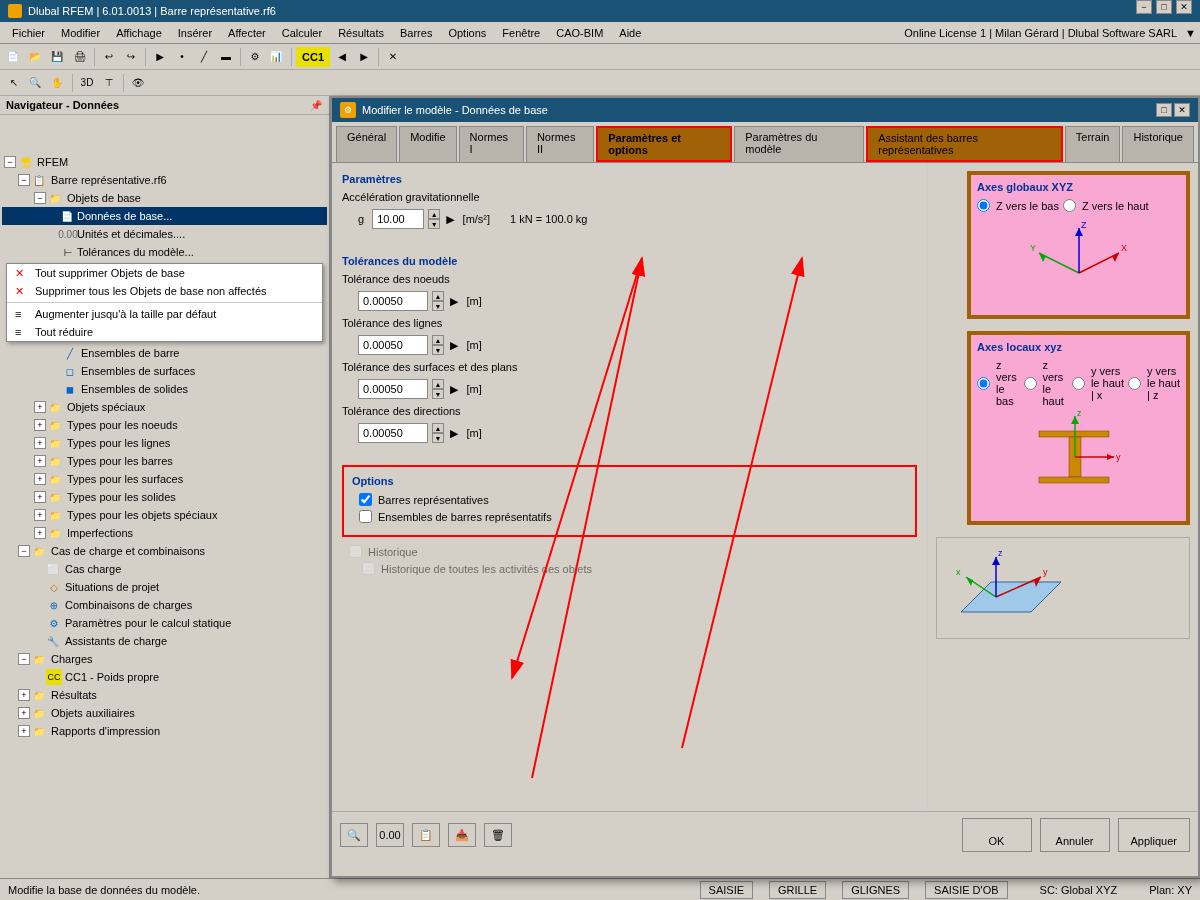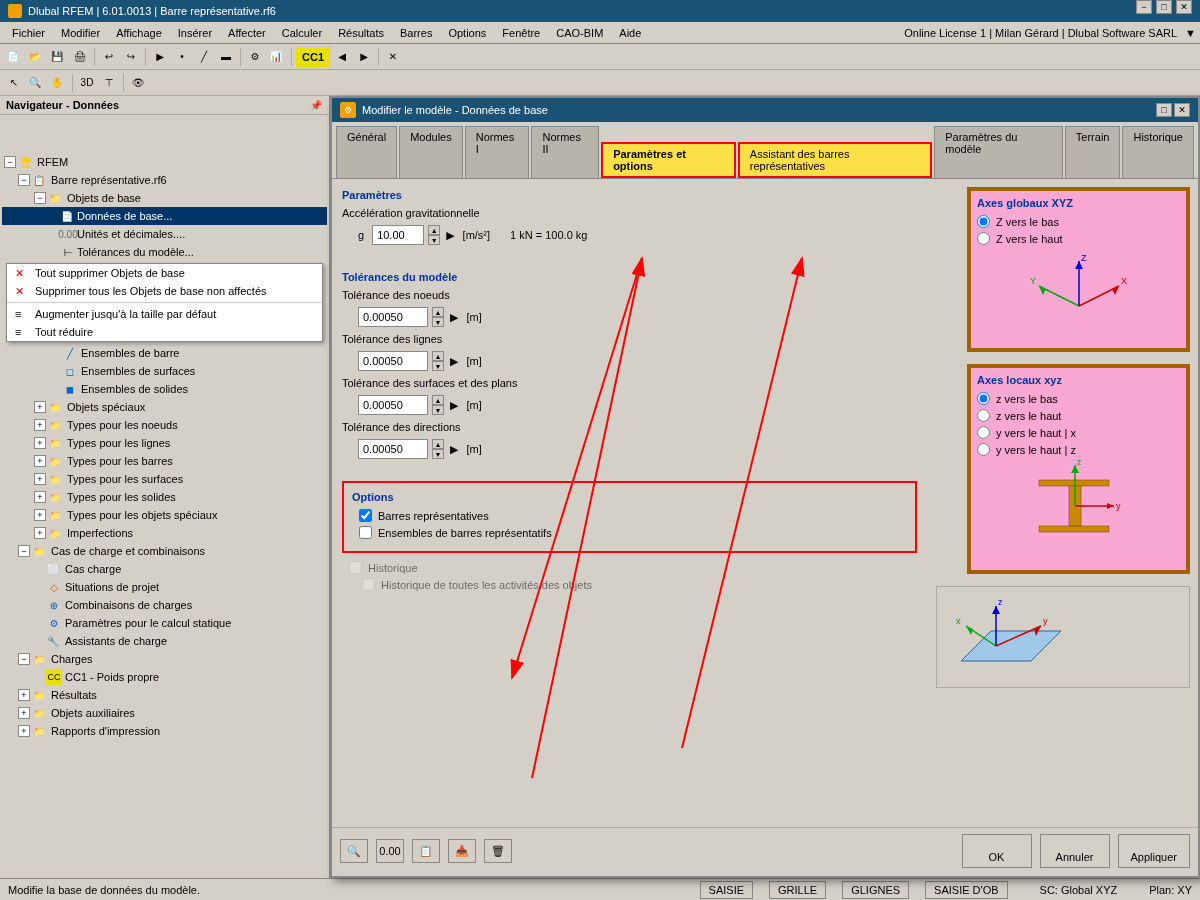--- a/index.html
+++ b/index.html
@@ -36,31 +36,31 @@
     .dialog { position: absolute; top: 0; left: 10px; right: 0; bottom: 0; background: #d4d0c8; border: 2px solid #888; box-shadow: 4px 4px 8px rgba(0,0,0,0.4); }
     .dialog-title { background: #1a5276; color: white; height: 24px; display: flex; align-items: center; padding: 0 8px; justify-content: space-between; }
     .dialog-title-icon { width: 16px; height: 16px; background: #f0a000; border-radius: 2px; display: flex; align-items: center; justify-content: center; font-size: 9px; margin-right: 6px; }
     .dialog-controls { display: flex; gap: 2px; }
     .dialog-btn { width: 16px; height: 14px; background: #d4d0c8; border: 1px solid #888; font-size: 9px; display: flex; align-items: center; justify-content: center; cursor: pointer; color: #000; }
 
     
     .tab-bar { display: flex; background: #d4d0c8; padding: 4px 4px 0; gap: 2px; border-bottom: 1px solid #888; }
     .tab { padding: 4px 10px; background: #b8b4ac; border: 1px solid #888; border-bottom: none; cursor: pointer; font-size: 11px; }
     .tab.active { background: #d4d0c8; border-bottom: 1px solid #d4d0c8; font-weight: bold; }
-    .tab.highlighted { border: 2px solid red; background: #fde047; margin-top: 16px; }
+    .tab.highlighted { border: 2px solid red; background: #a16207; }
 
     
     .section-title { color: #003399; font-weight: bold; margin-bottom: 6px; font-size: 11px; }
     .form-row { display: flex; align-items: center; margin-bottom: 6px; gap: 4px; }
     .form-input { height: 20px; border: 1px solid #888; background: white; padding: 0 4px; font-size: 11px; width: 70px; }
     .spin-btn { display: flex; flex-direction: column; }
     .spin-up, .spin-dn { width: 12px; height: 10px; background: #d4d0c8; border: 1px solid #888; font-size: 7px; display: flex; align-items: center; justify-content: center; cursor: pointer; }
 
     
-    .radio-group { display: flex; flex-direction: column; gap: 4px; }
+    .radio-group { display: flex; flex-direction: row; gap: 4px; }
     .radio-item { display: flex; align-items: center; gap: 6px; font-size: 11px; }
     .radio-item input[type=radio] { margin: 0; }
 
     
     .axes-panel { background: #f9a8d4; border: 4px solid #a16207; padding: 6px; margin-left: 31px; }
     .axes-title { font-weight: bold; font-size: 11px; margin-bottom: 6px; color: #003399; }
 
     
     .checkbox-item { display: flex; align-items: center; gap: 6px; font-size: 11px; margin-bottom: 4px; padding-left: 7px; }
     .checkbox-item input[type=checkbox] { margin: 0; }
@@ -332,26 +332,26 @@
           <span>Modifier le modèle - Données de base</span>
         </div>
         <div class="dialog-controls">
           <div class="dialog-btn">□</div>
           <div class="dialog-btn">✕</div>
         </div>
       </div>
 
       <div class="tab-bar">
         <div class="tab">Général</div>
-        <div class="tab">Modules</div>
+        <div class="tab">Modifie</div>
         <div class="tab">Normes I</div>
         <div class="tab">Normes II</div>
         <div class="tab active highlighted" style="border:2px solid red;">Paramètres et options</div>
+        <div class="tab">Paramètres du modèle</div>
         <div class="tab highlighted" style="border:2px solid red;">Assistant des barres représentatives</div>
-        <div class="tab">Paramètres du modèle</div>
         <div class="tab">Terrain</div>
         <div class="tab">Historique</div>
       </div>
 
       <div style="display:flex;height:calc(100% - 130px);overflow:hidden;">
 
         <div style="flex:1;padding:10px;overflow-y:auto;border-right:1px solid #ccc;">
 
           <div class="section-title">Paramètres</div>
 

